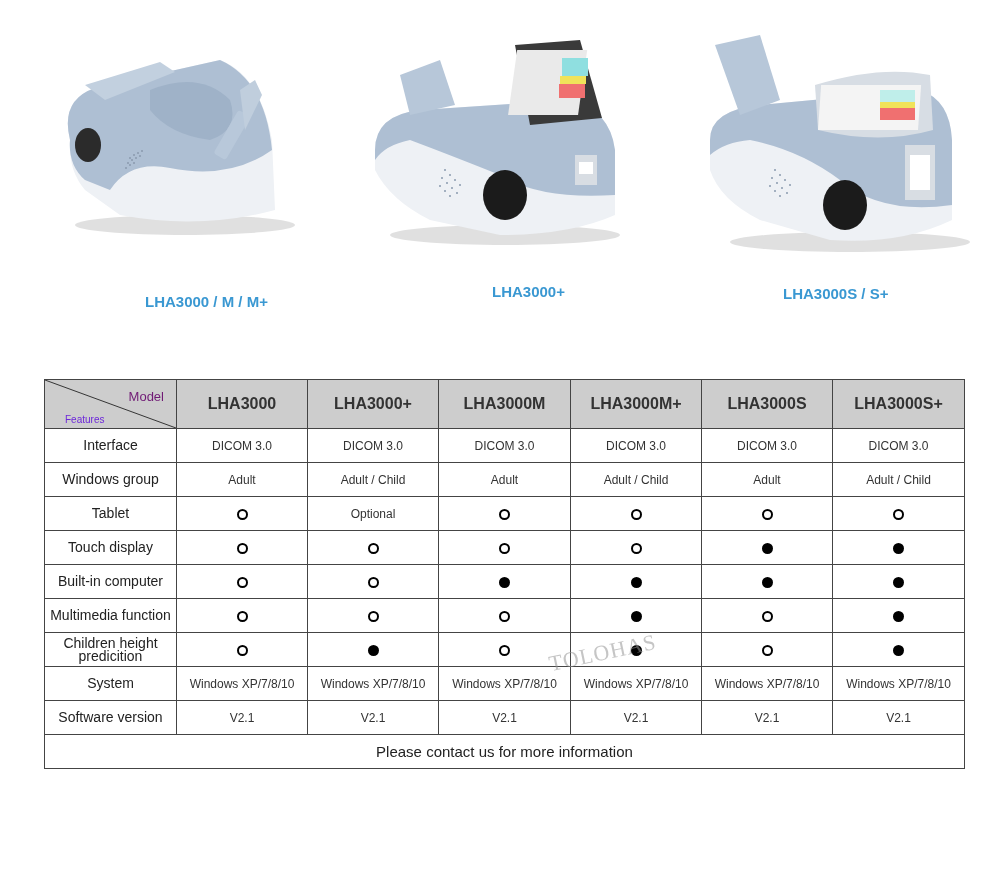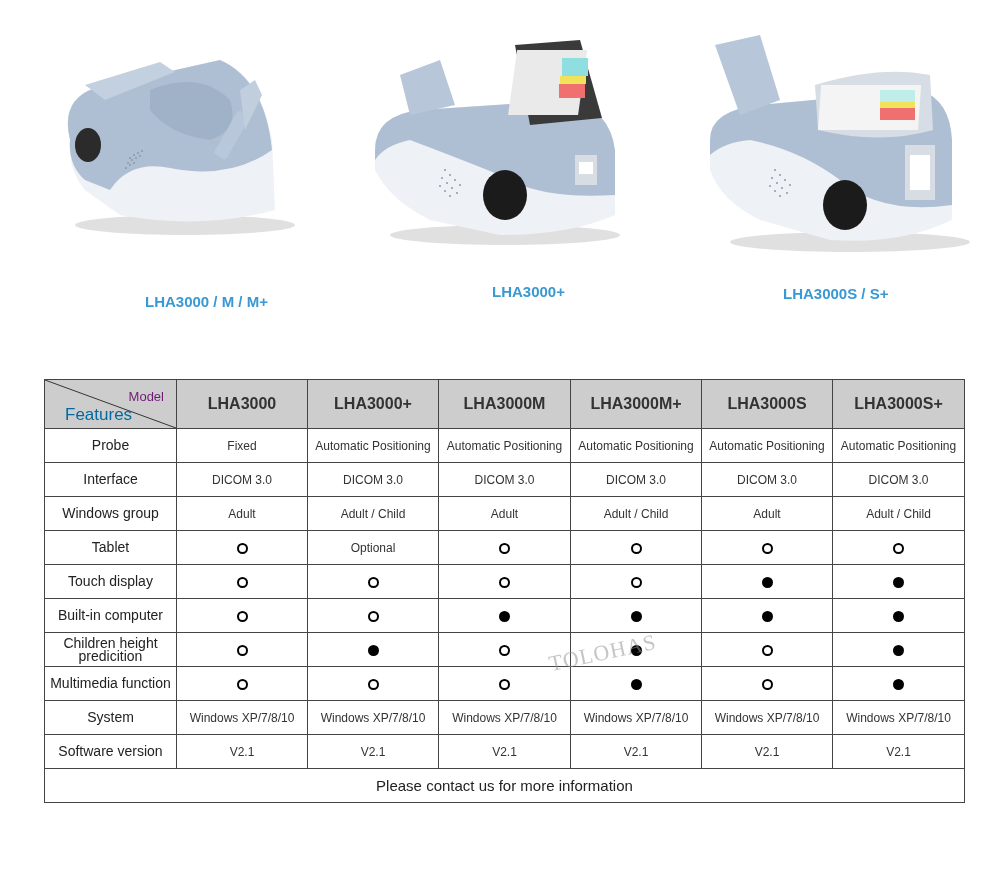--- a/index.html
+++ b/index.html
@@ -23,21 +23,21 @@
   table.spec td, table.spec th {
     border: 1.5px solid #444; text-align: center; vertical-align: middle;
     padding: 0; overflow: hidden;
   }
   table.spec thead th {
     background: #cdcdcd; height: 49px; font-size: 16px; font-weight: bold; color: #333;
   }
   .corner { position: relative; background: #cdcdcd; }
   .corner svg { position: absolute; left: 0; top: 0; width: 100%; height: 100%; }
   .corner .model { position: absolute; right: 12px; top: 9px; font-size: 13px; font-weight: normal; color: #701a75; }
-  .corner .features { position: absolute; left: 20px; bottom: 3px; font-size: 17px; font-weight: normal; color: #0369a1; }
+  .corner .features { position: absolute; left: 20px; bottom: 3px; font-size: 10px; font-weight: normal; color: #6d28d9; }
 
   table.spec tbody tr { height: 34px; }
   table.spec tbody td.feat { font-size: 14px; color: #222; line-height: 13px; }
   table.spec tbody td.val { font-size: 12px; color: #333; }
   .dot { display: inline-block; width: 11px; height: 11px; border-radius: 50%; vertical-align: middle; }
   .dot.filled { background: #000; }
   .dot.empty { border: 2px solid #000; background: #fff; }
   table.spec tbody tr.footer-row td { font-size: 15px; color: #222; height: 33px; }
 
   .watermark {
@@ -159,29 +159,20 @@
       <th>LHA3000</th>
       <th>LHA3000+</th>
       <th>LHA3000M</th>
       <th>LHA3000M+</th>
       <th>LHA3000S</th>
       <th>LHA3000S+</th>
     </tr>
   </thead>
   <tbody id="spec-body">
       <tr>
-        <td class="feat">Probe</td>
-        <td class="val">Fixed</td>
-        <td class="val">Automatic Positioning</td>
-        <td class="val">Automatic Positioning</td>
-        <td class="val">Automatic Positioning</td>
-        <td class="val">Automatic Positioning</td>
-        <td class="val">Automatic Positioning</td>
-      </tr>
-      <tr>
         <td class="feat">Interface</td>
         <td class="val">DICOM 3.0</td>
         <td class="val">DICOM 3.0</td>
         <td class="val">DICOM 3.0</td>
         <td class="val">DICOM 3.0</td>
         <td class="val">DICOM 3.0</td>
         <td class="val">DICOM 3.0</td>
       </tr>
       <tr>
         <td class="feat">Windows group</td>
@@ -213,32 +204,32 @@
       <tr>
         <td class="feat">Built-in computer</td>
         <td class="val"><span class="dot empty"></span></td>
         <td class="val"><span class="dot empty"></span></td>
         <td class="val"><span class="dot filled"></span></td>
         <td class="val"><span class="dot filled"></span></td>
         <td class="val"><span class="dot filled"></span></td>
         <td class="val"><span class="dot filled"></span></td>
       </tr>
       <tr>
+        <td class="feat">Multimedia function</td>
+        <td class="val"><span class="dot empty"></span></td>
+        <td class="val"><span class="dot empty"></span></td>
+        <td class="val"><span class="dot empty"></span></td>
+        <td class="val"><span class="dot filled"></span></td>
+        <td class="val"><span class="dot empty"></span></td>
+        <td class="val"><span class="dot filled"></span></td>
+      </tr>
+      <tr>
         <td class="feat">Children height predicition</td>
         <td class="val"><span class="dot empty"></span></td>
         <td class="val"><span class="dot filled"></span></td>
-        <td class="val"><span class="dot empty"></span></td>
-        <td class="val"><span class="dot filled"></span></td>
-        <td class="val"><span class="dot empty"></span></td>
-        <td class="val"><span class="dot filled"></span></td>
-      </tr>
-      <tr>
-        <td class="feat">Multimedia function</td>
-        <td class="val"><span class="dot empty"></span></td>
-        <td class="val"><span class="dot empty"></span></td>
         <td class="val"><span class="dot empty"></span></td>
         <td class="val"><span class="dot filled"></span></td>
         <td class="val"><span class="dot empty"></span></td>
         <td class="val"><span class="dot filled"></span></td>
       </tr>
       <tr>
         <td class="feat">System</td>
         <td class="val">Windows XP/7/8/10</td>
         <td class="val">Windows XP/7/8/10</td>
         <td class="val">Windows XP/7/8/10</td>

